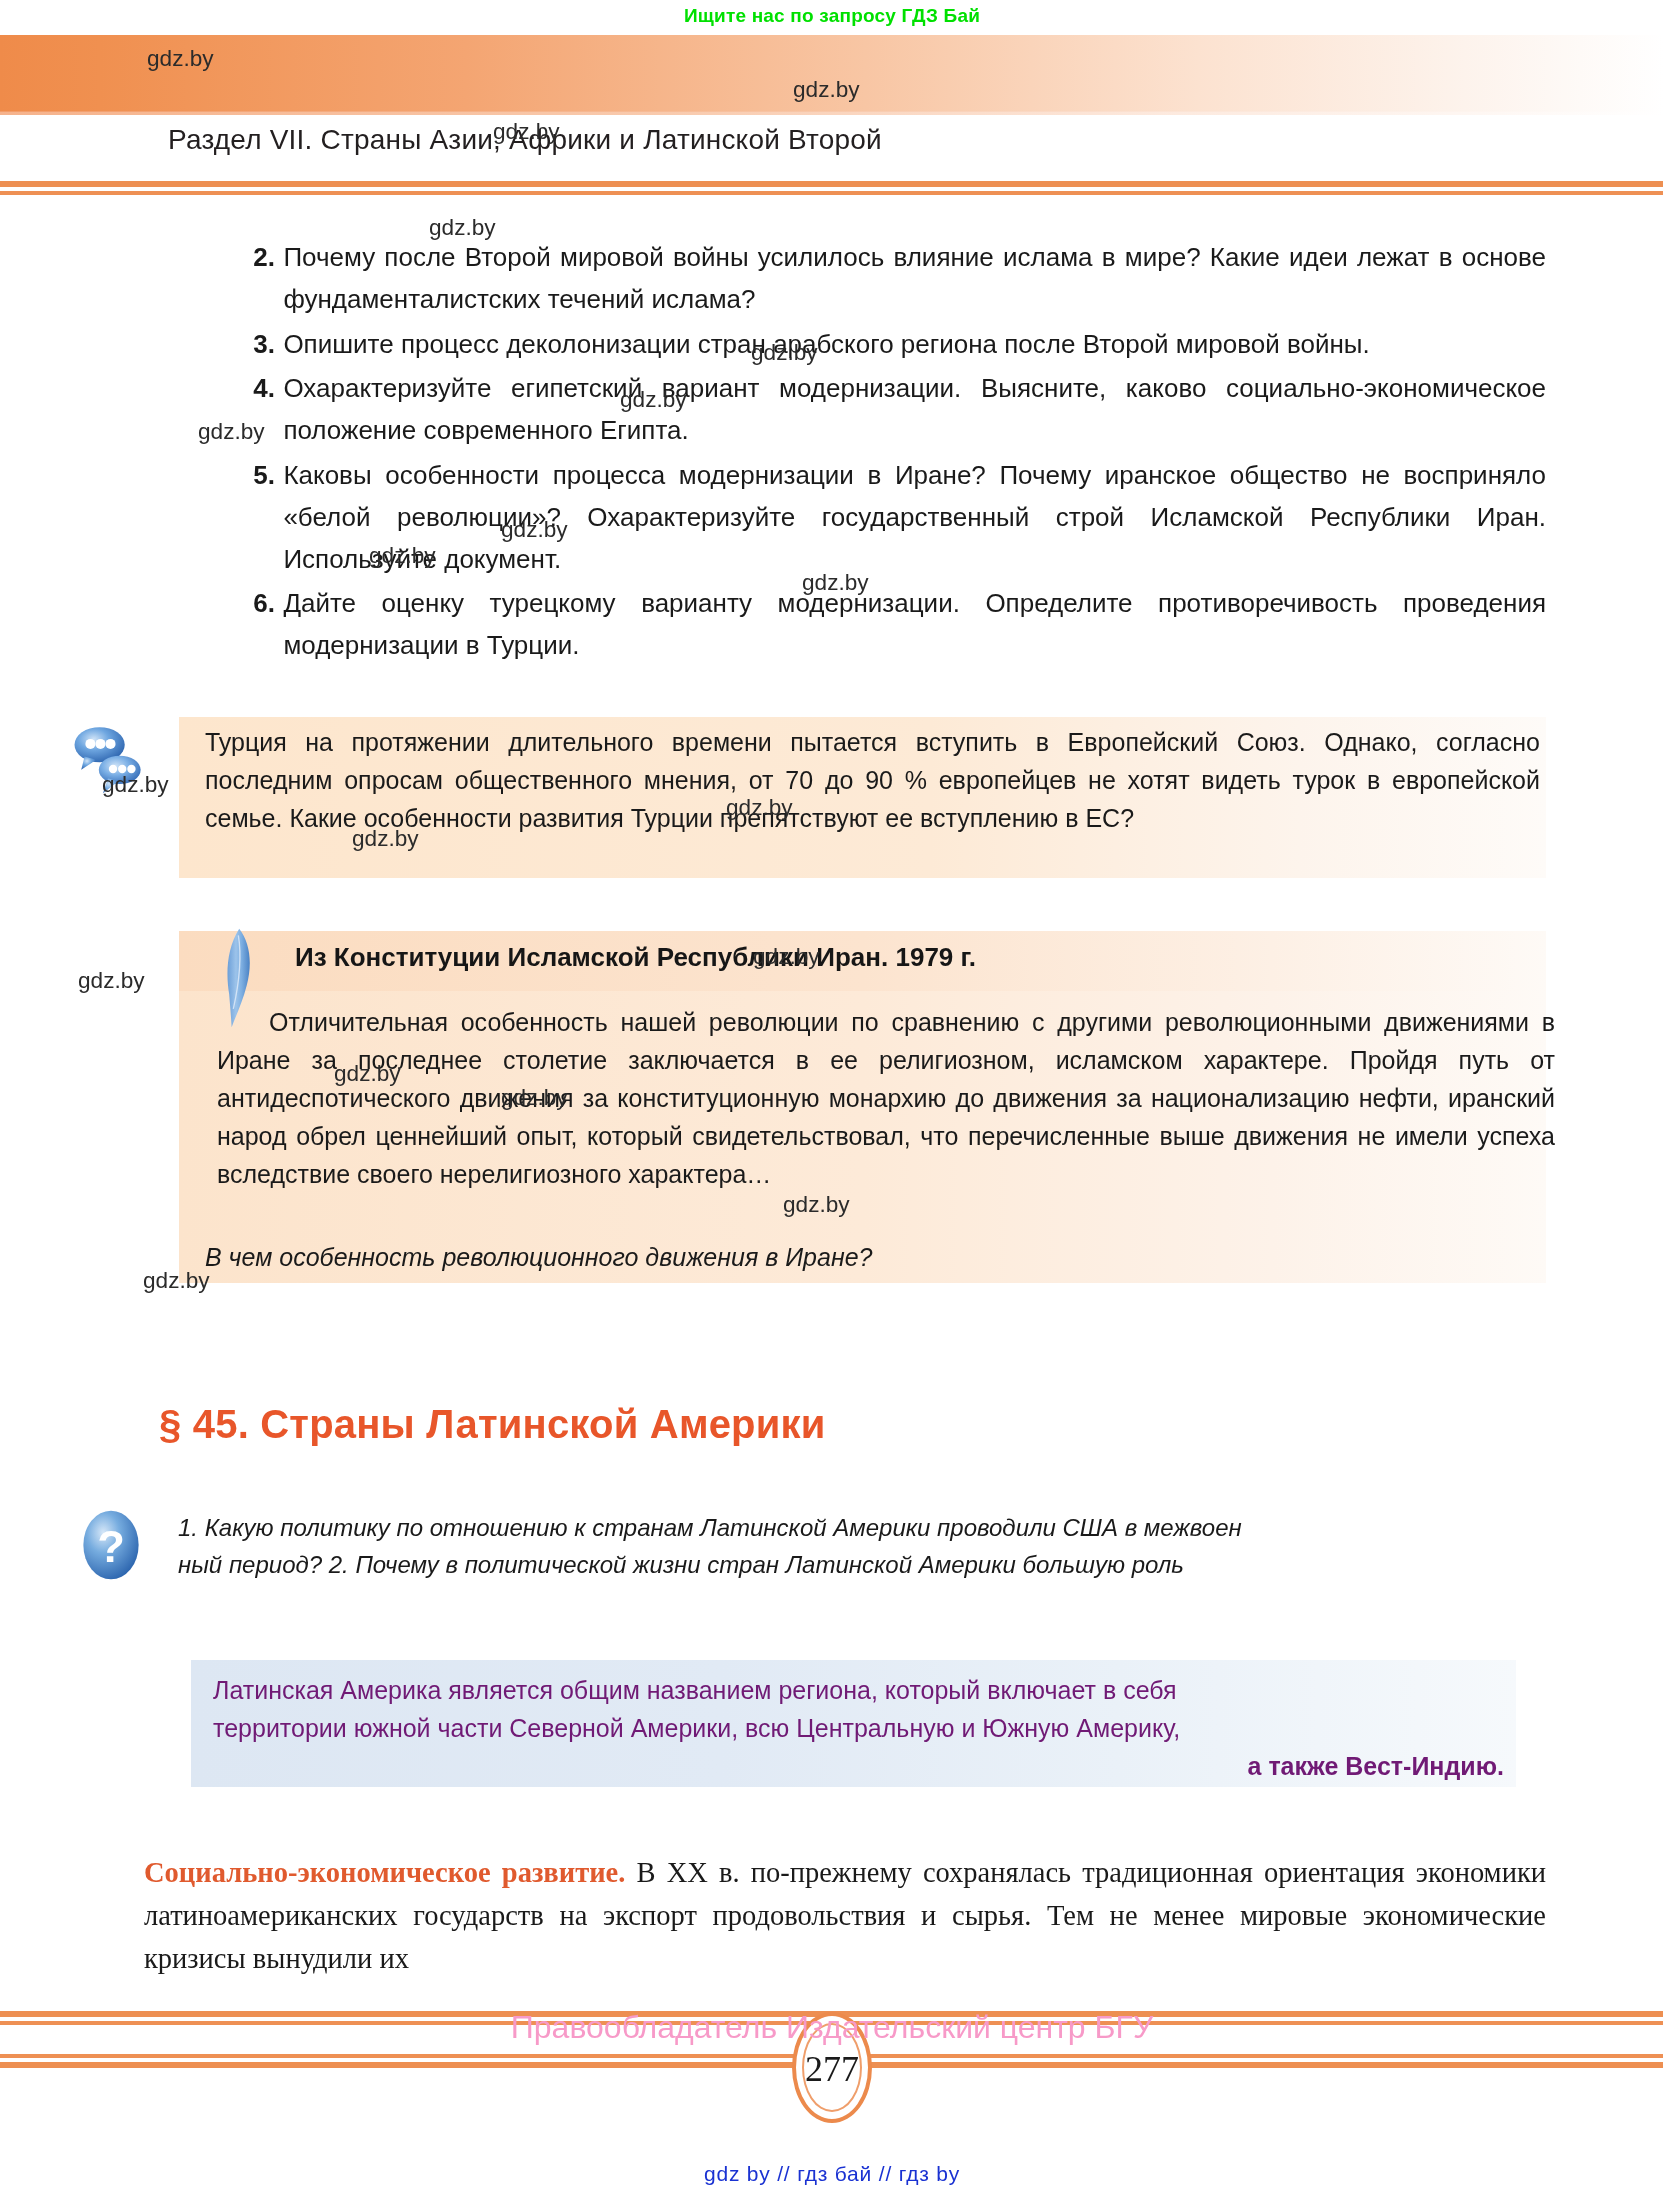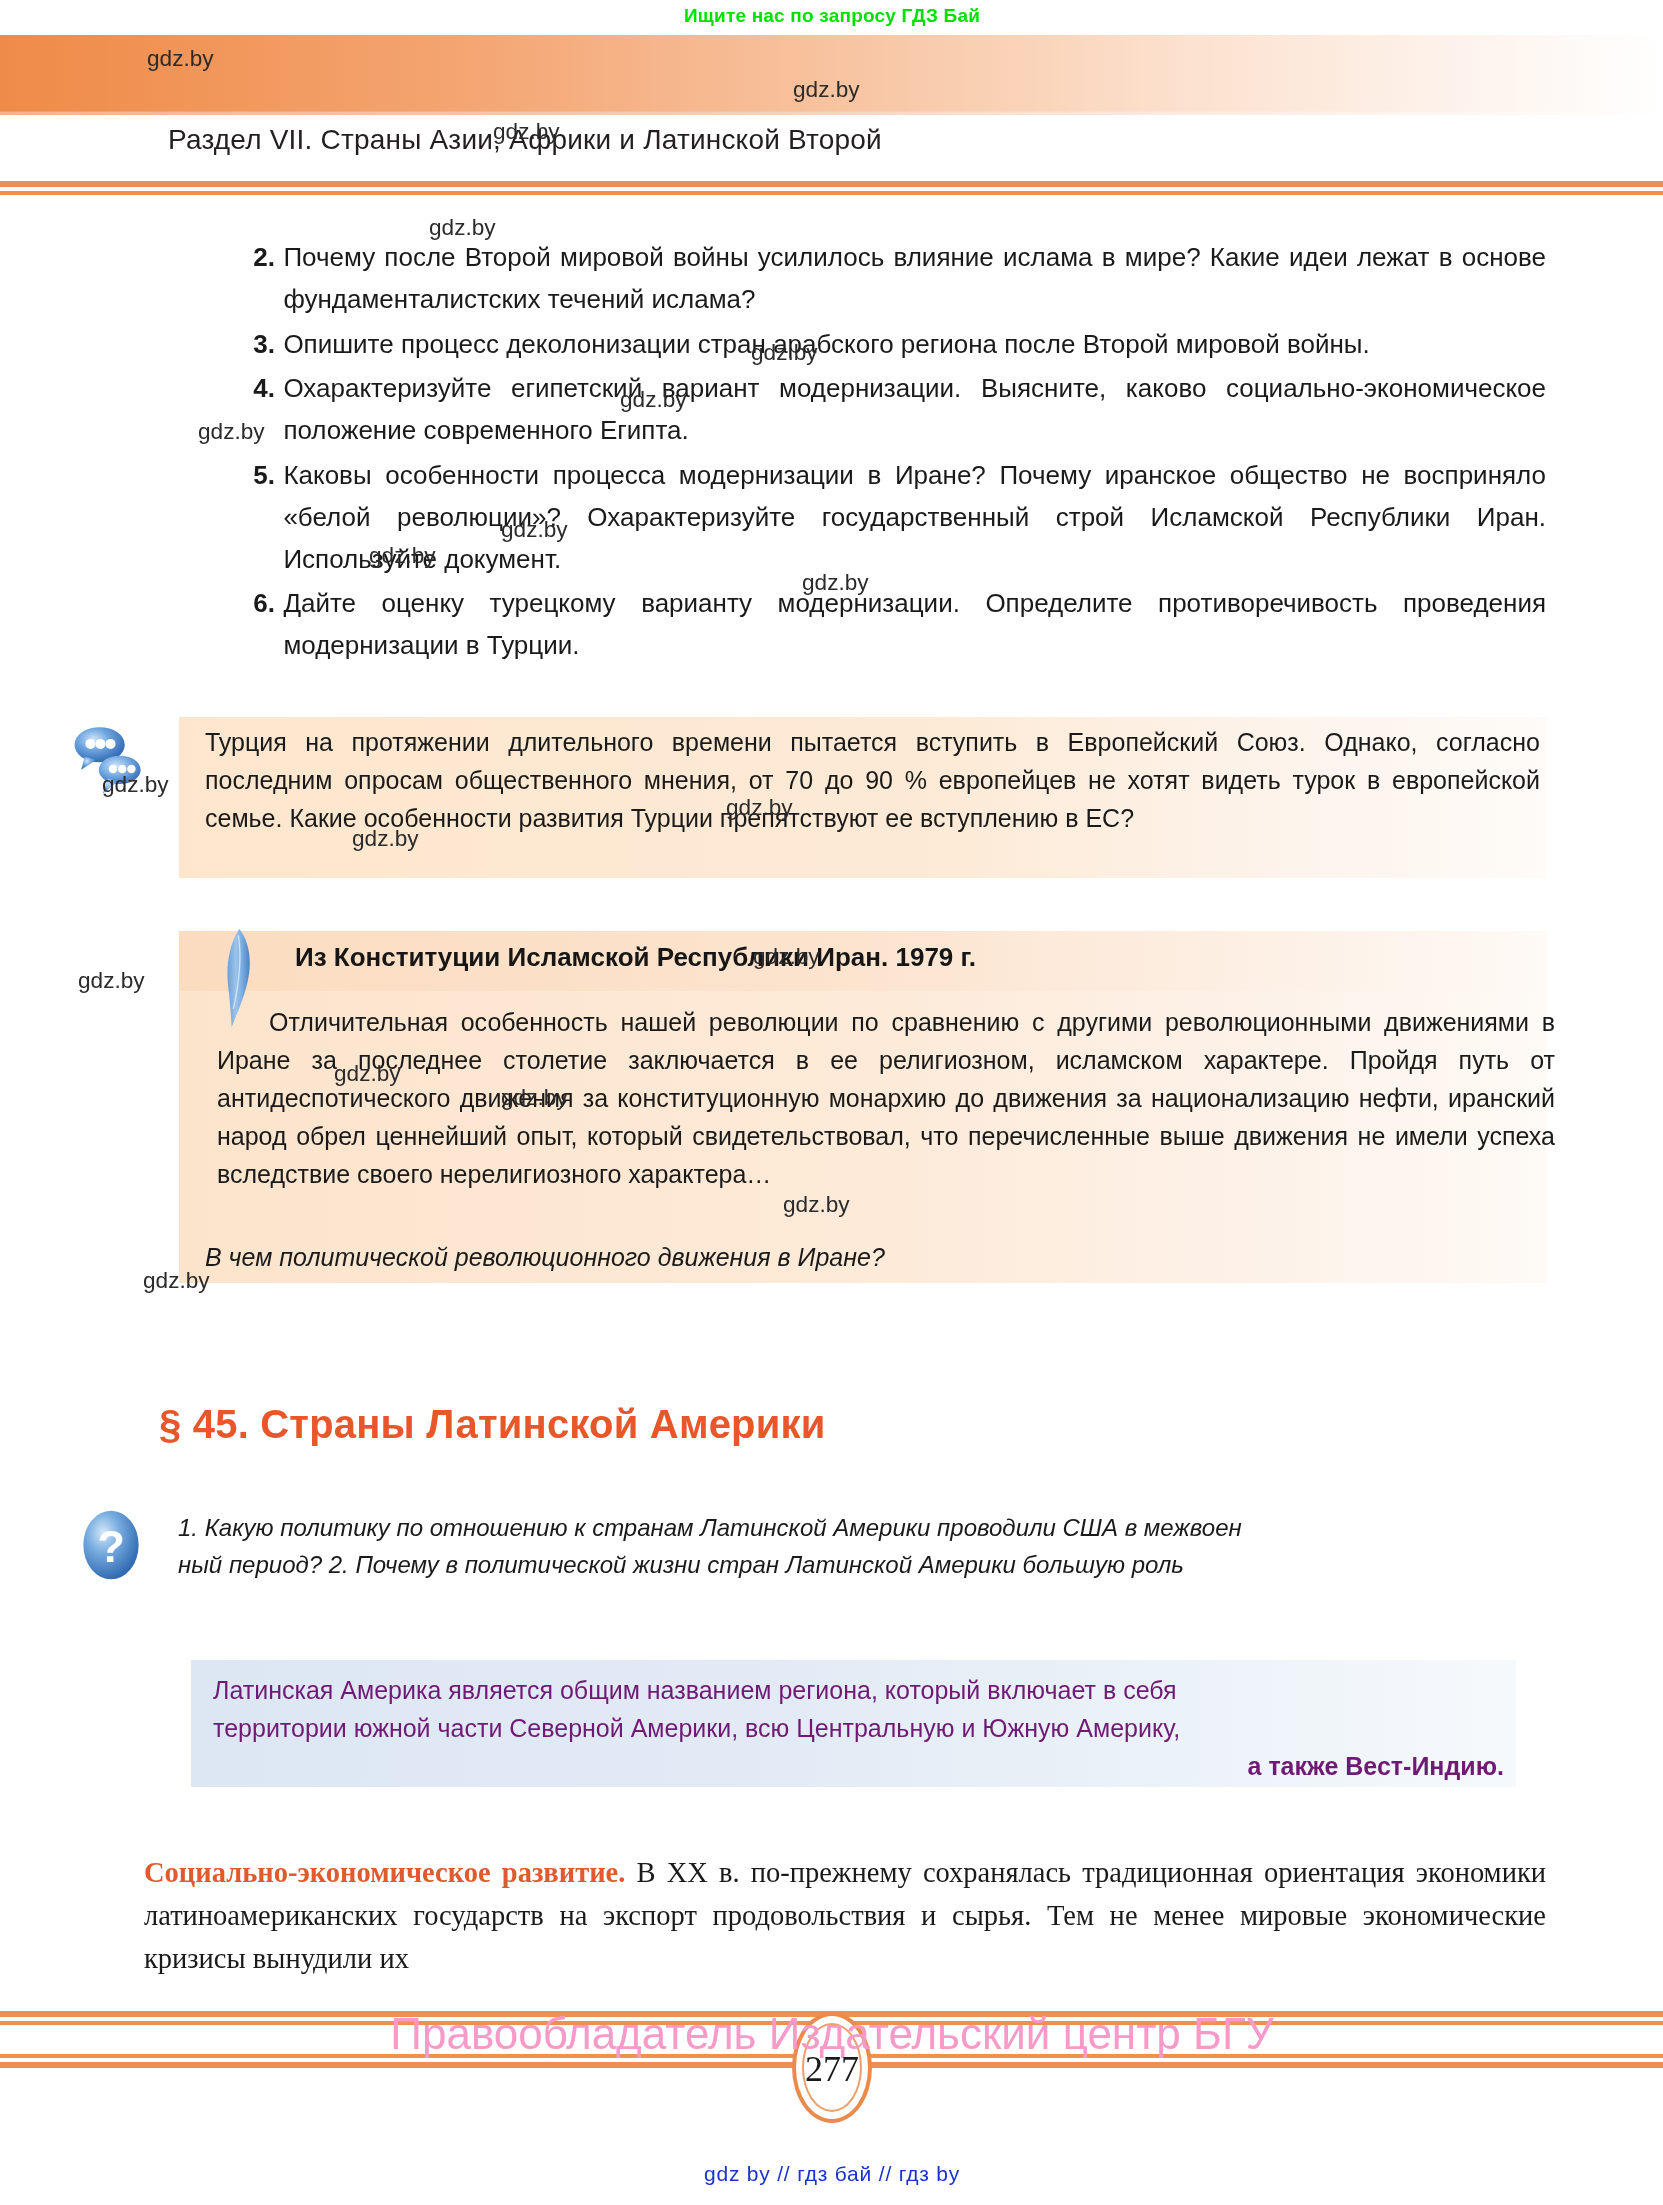--- a/index.html
+++ b/index.html
@@ -283,21 +283,21 @@
     font-family: "Liberation Serif", serif;
     font-size: 36px;
     color: #1a1a1a;
     z-index: 6;
   }
   .copyright-wm {
     position: absolute;
     left: 50%;
     transform: translateX(-50%);
     top: 2009px;
-    font-size: 44px;
+    font-size: 32px;
     color: #f79ac8;
     white-space: nowrap;
     z-index: 4;
   }
   .footer-links {
     position: absolute;
     left: 0;
     top: 2162px;
     width: 100%;
     text-align: center;
@@ -396,21 +396,21 @@
         <stop offset="62%" stop-color="#7fb0e2"></stop>
         <stop offset="100%" stop-color="#4a82c4"></stop>
       </linearGradient>
     </defs>
     <path d="M31 2 C44 18 47 44 40 70 C35 90 27 106 22 120 C21 104 20 92 19 80 C15 56 16 26 31 2 Z" fill="url(#fg1)"></path>
     <path d="M30 10 C34 34 32 62 24 98" stroke="#dce9f8" stroke-width="1.6" fill="none" opacity=".85"></path>
   </svg>
 </div>
 <div class="doc-title">Из Конституции Исламской Республики Иран. 1979 г.</div>
 <div class="doc-body"><span class="indent"></span><span>Отличительная особенность нашей революции по сравнению с другими рево­люционными движениями в Иране за последнее столетие заключается в ее религи­озном, исламском характере. Пройдя путь от антидеспотического движения за кон­ституционную монархию до движения за национализацию нефти, иранский народ обрел ценнейший опыт, который свидетельствовал, что перечисленные выше движе­ния не имели успеха вследствие своего нерелигиозного характера…</span></div>
-<div class="doc-question">В чем политической революционного движения в Иране?</div>
+<div class="doc-question">В чем особенность революционного движения в Иране?</div>
 
 <div class="section-heading">§ 45. Страны Латинской Америки</div>
 
 <div class="q-icon">
   <svg class="svg-ico" viewBox="0 0 74 86" xmlns="http://www.w3.org/2000/svg">
     <defs>
       <radialGradient id="qg" cx="36%" cy="32%" r="74%">
         <stop offset="0%" stop-color="#d6e7f8"></stop>
         <stop offset="40%" stop-color="#76acdf"></stop>
         <stop offset="100%" stop-color="#2a63ad"></stop>

